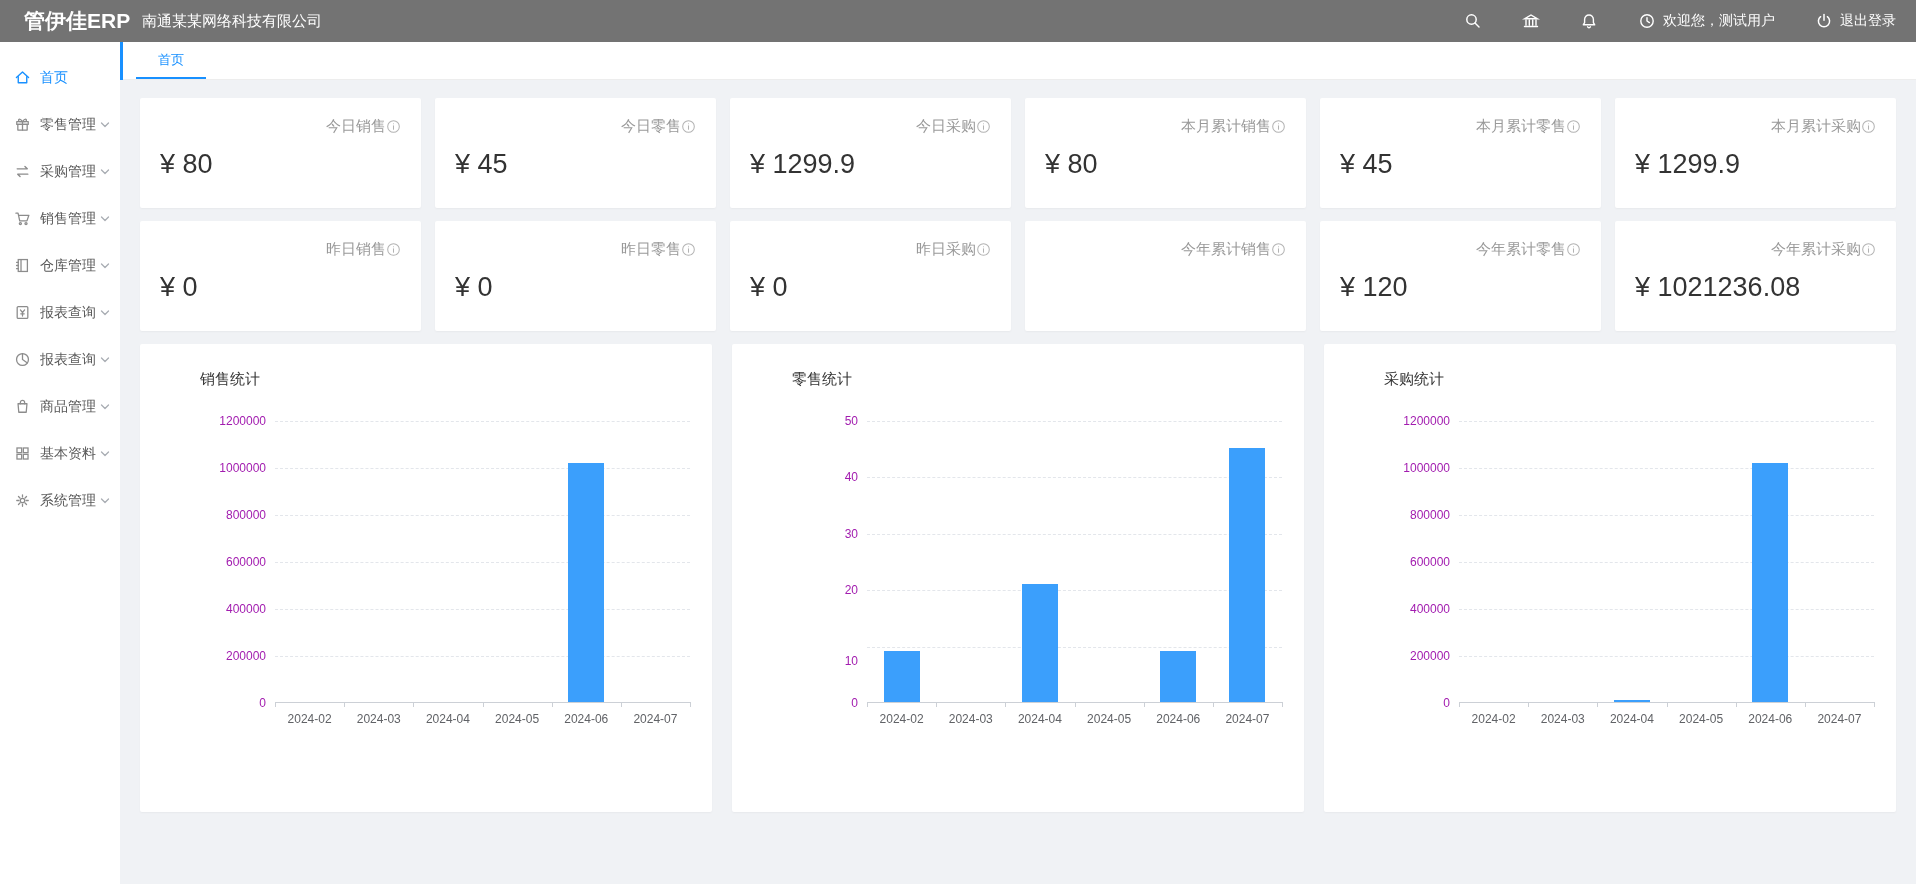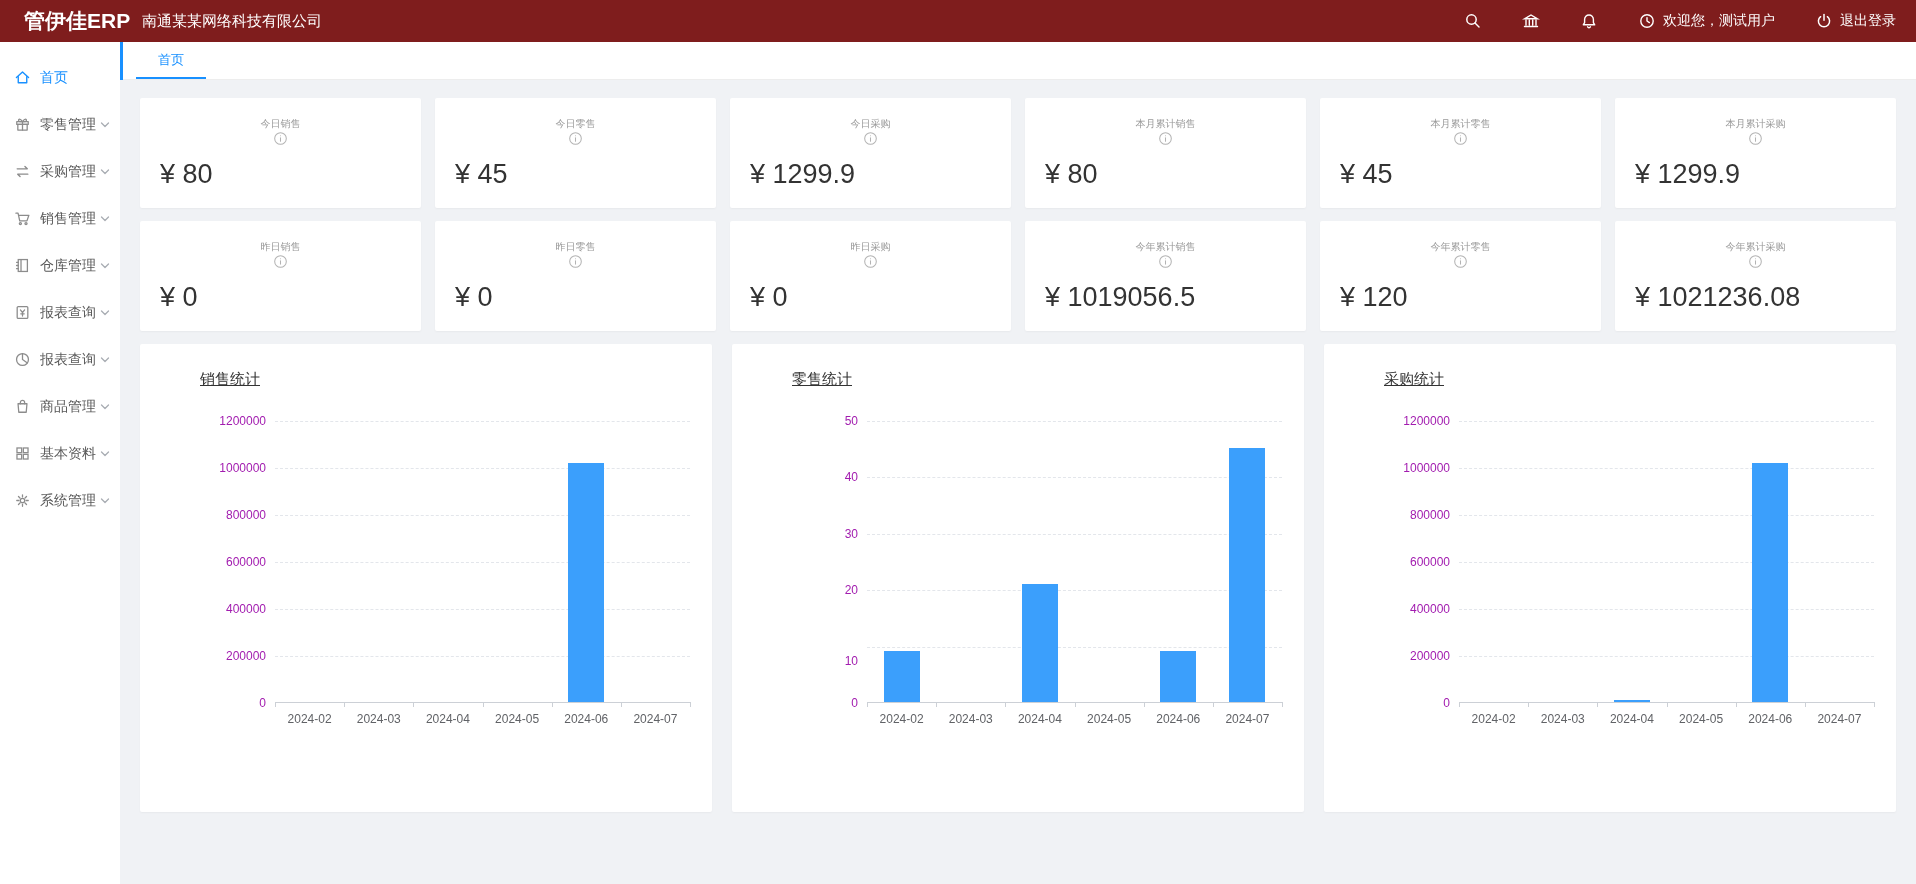--- a/index.html
+++ b/index.html
@@ -1,20 +1,20 @@
 <!DOCTYPE html>
 <html><head>
 <meta charset="utf-8">
 <style>
   * { margin:0; padding:0; box-sizing:border-box; }
   html,body { width:1916px; height:884px; overflow:hidden;
     font-family:"Liberation Sans","DejaVu Sans",sans-serif; background:#f0f2f5; }
 
   
-  .header { height:42px; background:#7f1d1d; display:flex; align-items:center; color:#fff; }
+  .header { height:42px; background:#737373; display:flex; align-items:center; color:#fff; }
   .logo { width:120px; padding-left:24px; font-size:21px; font-weight:bold; white-space:nowrap; }
   .company { margin-left:22px; font-size:15px; }
   .header-right { margin-left:auto; display:flex; align-items:center; gap:40px; padding-right:20px; font-size:14px; }
   .hicon { display:inline-flex; width:18px; height:18px; cursor:pointer; }
   .hicon svg { width:18px; height:18px; }
   .hgroup { display:flex; align-items:center; gap:7px; cursor:pointer; white-space:nowrap; }
 
   
   .page-body { display:flex; height:842px; }
   .sidebar { width:120px; background:#fff; flex:none; padding-top:12px; }
@@ -34,30 +34,30 @@
     border-bottom:1px solid #ededed; }
   .tabbar::before { content:''; position:absolute; left:0; top:0; width:3px; height:38px; background:#1890ff; }
   .tab { margin-left:16px; padding:0 22px; display:flex; align-items:center; font-size:13px;
     color:#1890ff; border-bottom:2px solid #1890ff; cursor:pointer; }
 
   
   .content { padding:18px 20px 0 20px; }
   .cards { display:flex; gap:14px; margin-bottom:13px; }
   .card { flex:1; height:110px; background:#fff; border-radius:2px; padding:19px 20px;
     box-shadow:0 1px 2px rgba(0,0,0,0.04); min-width:0; }
-  .card-top { display:flex; justify-content:space-between; align-items:center; color:#999; font-size:10px;flex-direction:column; }
+  .card-top { display:flex; justify-content:flex-end; align-items:center; color:#999; font-size:15px; }
   .info-icon { width:15px; height:15px; color:#b3b3b3; display:inline-flex; cursor:pointer; }
   .info-icon svg { width:15px; height:15px; }
   .card-value { margin-top:13px; font-size:27px; color:#333; white-space:nowrap; }
 
   
   .charts { display:flex; gap:20px; height:468px; }
   .chart-card { flex:1; background:#fff; border-radius:2px; padding:26px 16px 0 30px;
     box-shadow:0 1px 2px rgba(0,0,0,0.04); min-width:0; }
-  .chart-title { font-size:15px; color:#333; margin-left:30px;text-decoration:underline; }
+  .chart-title { font-size:15px; color:#333; margin-left:30px; }
   .plot-wrap { margin-top:32px; }
   .plot { position:relative; margin-left:105px; margin-right:6px; height:282px;
     border-bottom:1px solid #ccd0d6; }
   .gridline { position:absolute; left:0; right:0; border-top:1px dashed #e3e6eb; }
   .ylabel { position:absolute; right:calc(100% + 9px); width:90px; text-align:right;
     font-size:12px; color:#a21caf; transform:translateY(-50%); }
   .xtick { position:absolute; bottom:-5px; width:1px; height:5px; background:#ccd0d6; }
   .bar { position:absolute; bottom:0; width:36px; }
   .xlabels { display:flex; margin-left:105px; margin-right:6px; margin-top:9px; }
   .xlabels div { flex:1; text-align:center; font-size:12px; color:#606266; white-space:nowrap; }
@@ -389,21 +389,20 @@
             <div class="card-top">
               <span>今年累计销售</span>
               <span class="info-icon">
                 <svg viewBox="0 0 16 16" fill="none" stroke="currentColor" stroke-width="1.1" stroke-linecap="round">
                   <circle cx="8" cy="8" r="6.2"></circle>
                   <path d="M8 7.2v3.6"></path>
                   <path d="M8 5v.1"></path>
                 </svg>
               </span>
             </div>
-            <div class="card-value">¥ 1019056.5</div>
           </div>
           <div class="card">
             <div class="card-top">
               <span>今年累计零售</span>
               <span class="info-icon">
                 <svg viewBox="0 0 16 16" fill="none" stroke="currentColor" stroke-width="1.1" stroke-linecap="round">
                   <circle cx="8" cy="8" r="6.2"></circle>
                   <path d="M8 7.2v3.6"></path>
                   <path d="M8 5v.1"></path>
                 </svg>

